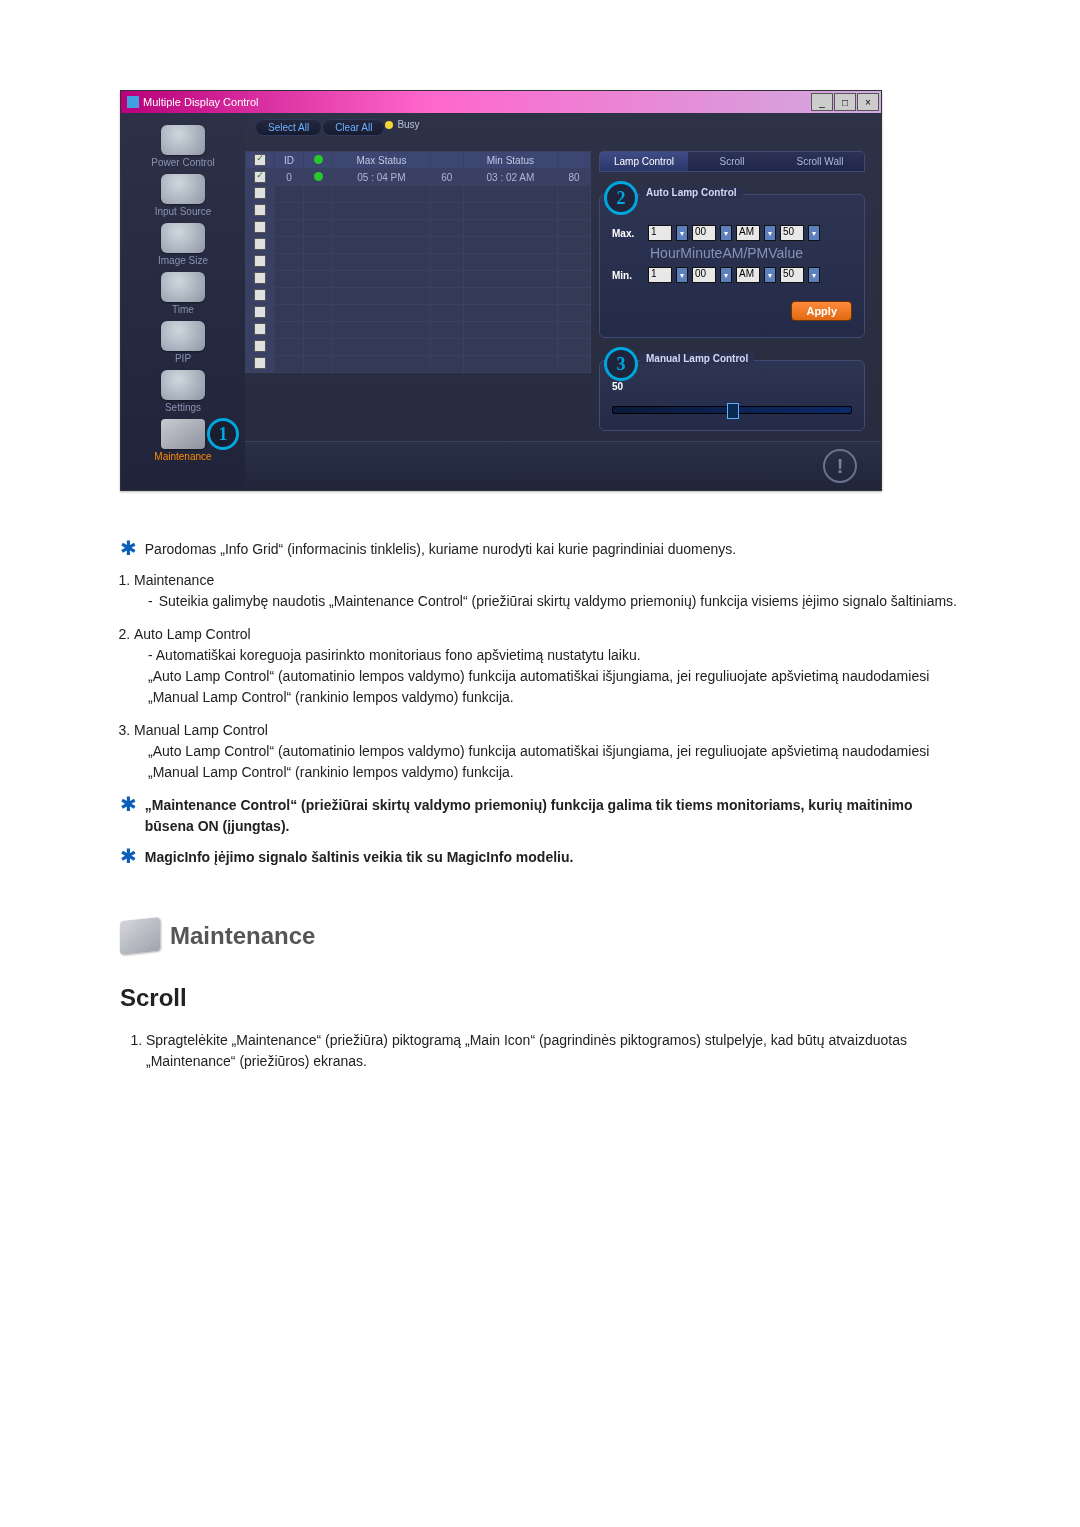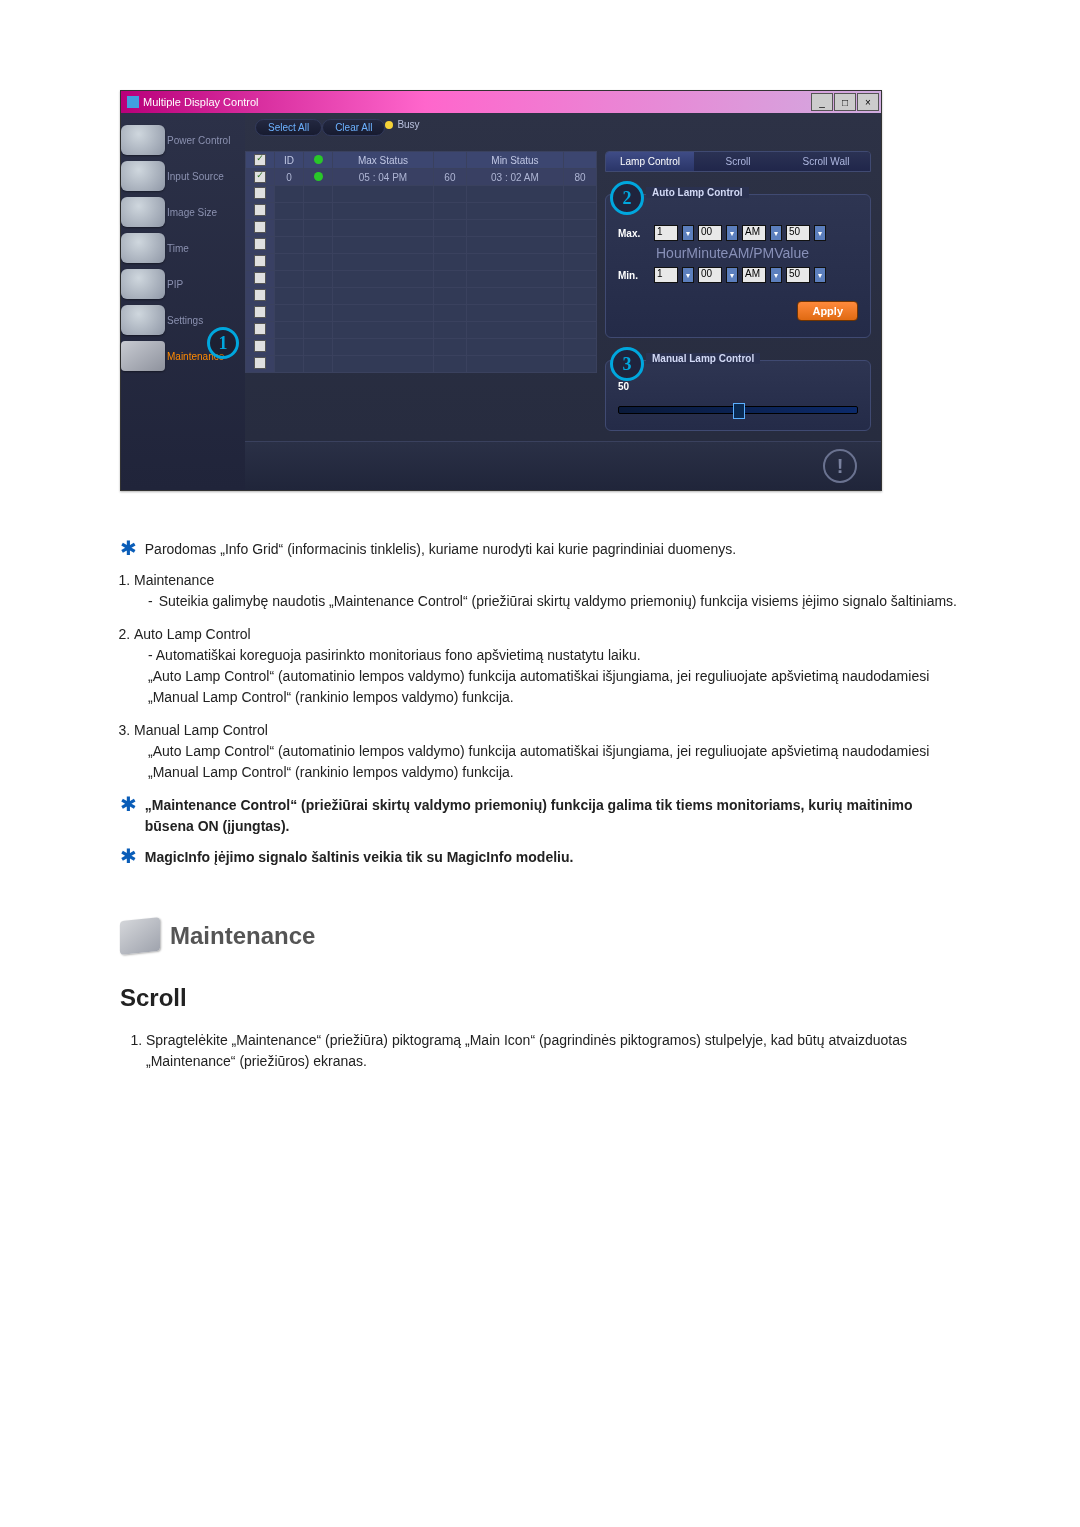--- a/index.html
+++ b/index.html
@@ -75,21 +75,21 @@
     display: flex;
     background: #30364a;
   }
   .sidebar {
     width: 124px;
     background: linear-gradient(#2c3148, #20243a);
     padding: 12px 0 8px 0;
   }
   .sidebar-item {
     display: flex;
-    flex-direction: row;
+    flex-direction: column;
     align-items: center;
     gap: 2px;
     color: #8b91b0;
     font-size: 10px;
     margin-bottom: 6px;
     position: relative;
   }
   .sidebar-item.active .sb-label { color: #ff8a00; }
   .sb-icon {
     width: 44px; height: 30px;
@@ -133,21 +133,21 @@
     border: 1px solid #323a5c;
     border-radius: 10px;
     padding: 2px 12px;
     font-size: 10px;
   }
   .busy { display: flex; align-items: center; gap: 4px; color: #b8c0dd; font-size: 10px; }
   .busy-dot { width:8px; height:8px; background:#f6d338; border-radius:50%; display:inline-block;}
   .center-split {
     flex:1;
     display:flex;
-    padding: 0 10px 10px 0;
+    padding: 0 16px 10px 0;
     gap: 8px;
   }
   .grid-panel {
     flex: 1;
   }
   table.info-grid {
     border-collapse: collapse;
     width: 100%;
     font-size: 10px;
     color:#aeb5d4;

